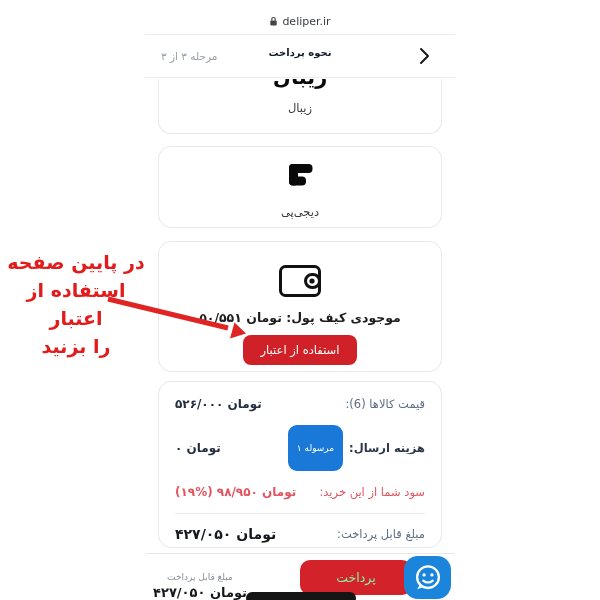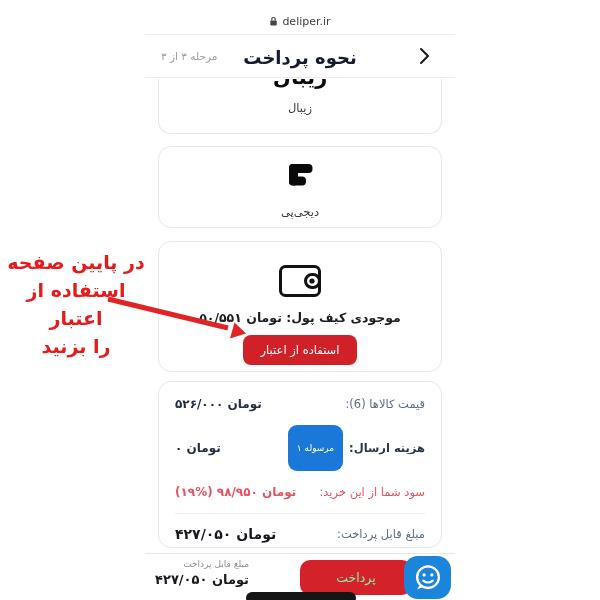--- a/index.html
+++ b/index.html
@@ -13,21 +13,21 @@
 
   
   .urlbar { position:absolute; top:12px; left:0; right:0; height:18px;
             display:flex; align-items:center; justify-content:center; gap:4px;
             color:#3c4043; font-size:11px; }
   .divider { position:absolute; left:0; right:0; height:1px; background:#ececec; }
 
   
   .navbar { position:absolute; top:35px; left:0; right:0; height:42px; }
   .nav-title { position:absolute; left:0; right:0; top:12px; text-align:center;
-               font-size:18px; font-weight:bold; color:#141b2d; direction:rtl; }
+               font-size:10px; font-weight:bold; color:#141b2d; direction:rtl; }
   .nav-step { position:absolute; left:16px; top:15px; font-size:10.5px; color:#9aa0a6; direction:rtl; }
   .nav-back { position:absolute; right:20px; top:10px; width:22px; height:22px;
               display:flex; align-items:center; justify-content:center; cursor:pointer; }
 
   
   .card { position:absolute; left:13px; width:284px; background:#fff;
           border:1px solid #e8e8e8; border-radius:13px; text-align:center; direction:rtl; }
   .card-zibal { top:79px; height:55px; border-top:none; border-radius:0 0 13px 13px; }
   .logo-clip { height:15px; overflow:hidden; }
   .logo-clip span { display:block; font-size:21px; font-weight:bold; color:#0a0a0a; line-height:30px; margin-top:-17px; }
@@ -54,21 +54,21 @@
   .srow.total .val { font-size:14px; color:#15181d; }
 
   
   .annotation { position:absolute; left:0; top:248px; width:152px; text-align:center;
                 color:#e31b1b; font-weight:bold; font-size:19px; line-height:28px; direction:rtl; }
   .arrow-svg { position:absolute; left:100px; top:292px; }
 
   
   .bottombar { position:absolute; top:553px; left:0; right:0; height:47px;
                background:#fff; border-top:1px solid #e8e8e8; }
-  .total-block { position:absolute; left:6px; top:5px; width:98px; direction:rtl; }
+  .total-block { position:absolute; left:6px; top:18px; width:98px; text-align:center; direction:rtl; }
   .total-block .small { font-size:9px; color:#8a8f98; }
   .total-block .big { font-size:13px; font-weight:bold; color:#15181d; margin-top:2px; }
   .pay-btn { position:absolute; left:155px; top:6px; width:112px; height:35px;
              background:#d4222a; color:#86efac; border:none; border-radius:10px;
              font-size:12.5px; font-family:inherit; cursor:pointer; direction:rtl; }
   .chat-widget { position:absolute; left:259px; top:2px; width:47px; height:43px;
                  background:#1b85dc; border-radius:14px; cursor:pointer; z-index:5;
                  display:flex; align-items:center; justify-content:center; }
 
   .home-indicator { position:absolute; left:101px; top:592px; width:110px; height:12px;

